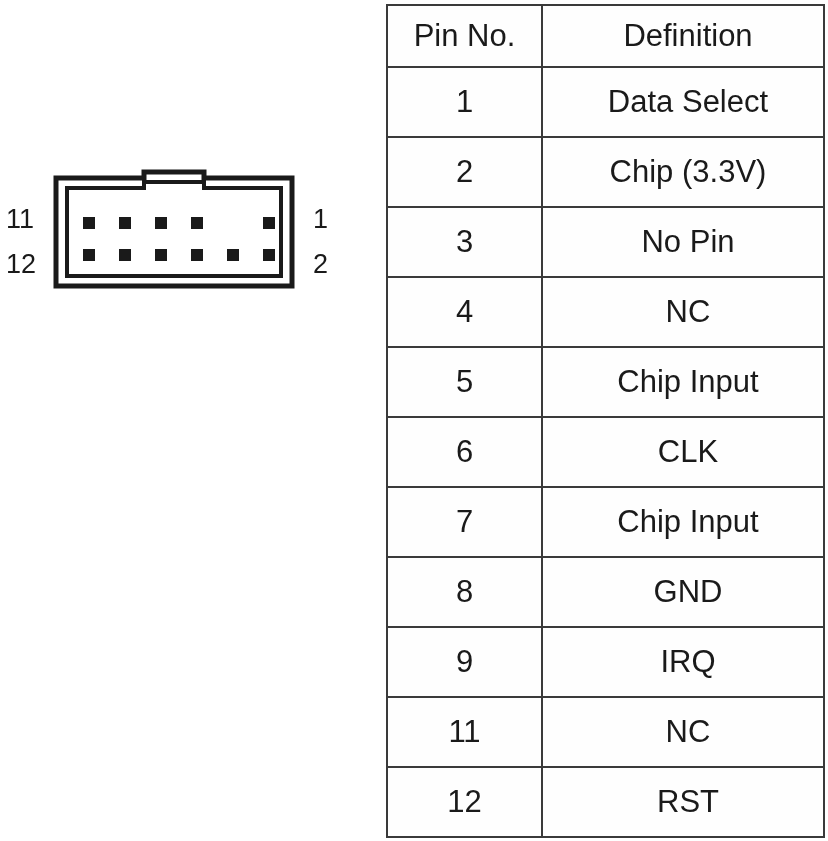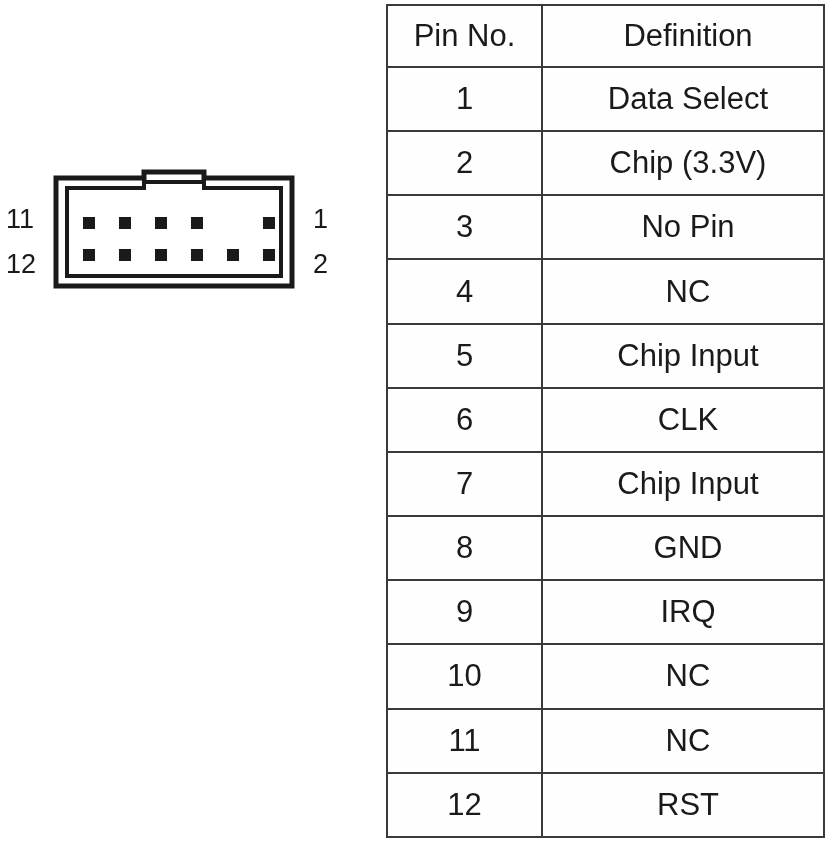--- a/index.html
+++ b/index.html
@@ -180,24 +180,20 @@
         </tr>
         <tr>
           <td class="col-pin">8</td>
           <td class="col-def">GND</td>
         </tr>
         <tr>
           <td class="col-pin">9</td>
           <td class="col-def">IRQ</td>
         </tr>
         <tr>
-          <td class="col-pin">10</td>
-          <td class="col-def">NC</td>
-        </tr>
-        <tr>
           <td class="col-pin">11</td>
           <td class="col-def">NC</td>
         </tr>
         <tr>
           <td class="col-pin">12</td>
           <td class="col-def">RST</td>
         </tr>
       </tbody>
   </table>
 </div>

